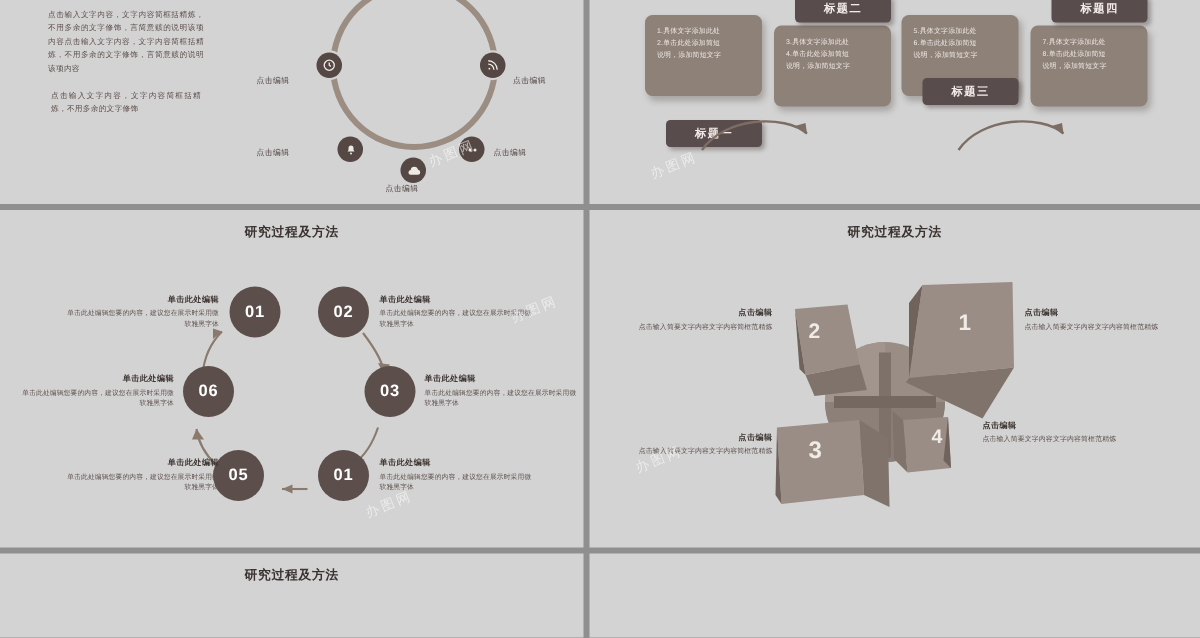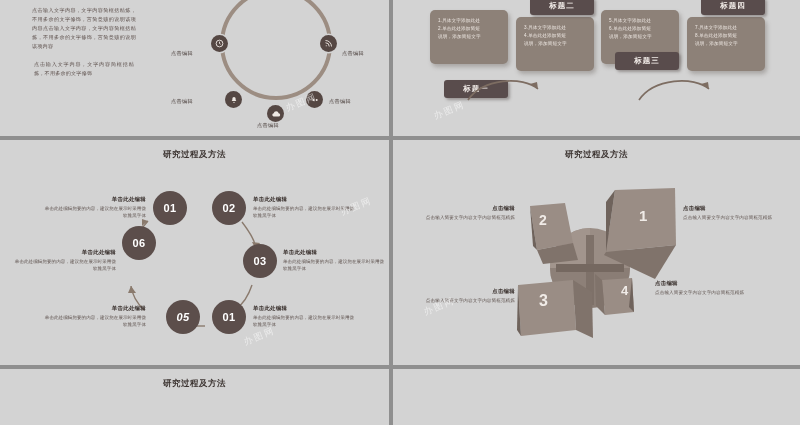--- a/index.html
+++ b/index.html
@@ -243,27 +243,27 @@
       <div class="hd">单击此处编辑</div>
       <div class="bd">单击此处编辑您要的内容，建议您在展示时采用微软雅黑字体</div>
     </div>
 
     <div class="circ" style="left:212px;top:160px;">01</div>
     <div class="txtgrp r" style="left:253px;top:165px;">
       <div class="hd">单击此处编辑</div>
       <div class="bd">单击此处编辑您要的内容，建议您在展示时采用微软雅黑字体</div>
     </div>
 
-    <div class="circ" style="left:166px;top:160px;font-style:italic;">05</div>
+    <div class="circ" style="left:142px;top:160px;">05</div>
     <div class="txtgrp l" style="left:42px;top:165px;">
       <div class="hd">单击此处编辑</div>
       <div class="bd">单击此处编辑您要的内容，建议您在展示时采用微软雅黑字体</div>
     </div>
 
-    <div class="circ" style="left:122px;top:86px;text-align:right;">06</div>
+    <div class="circ" style="left:122px;top:104px;text-align:right;">06</div>
     <div class="txtgrp l" style="left:12px;top:109px;">
       <div class="hd">单击此处编辑</div>
       <div class="bd">单击此处编辑您要的内容，建议您在展示时采用微软雅黑字体</div>
     </div>
 
     <div class="wm" style="left:340px;top:60px;">办图网</div>
     <div class="wm" style="left:243px;top:190px;">办图网</div>
   </div>
 
   <div class="slide" id="s-mr">

